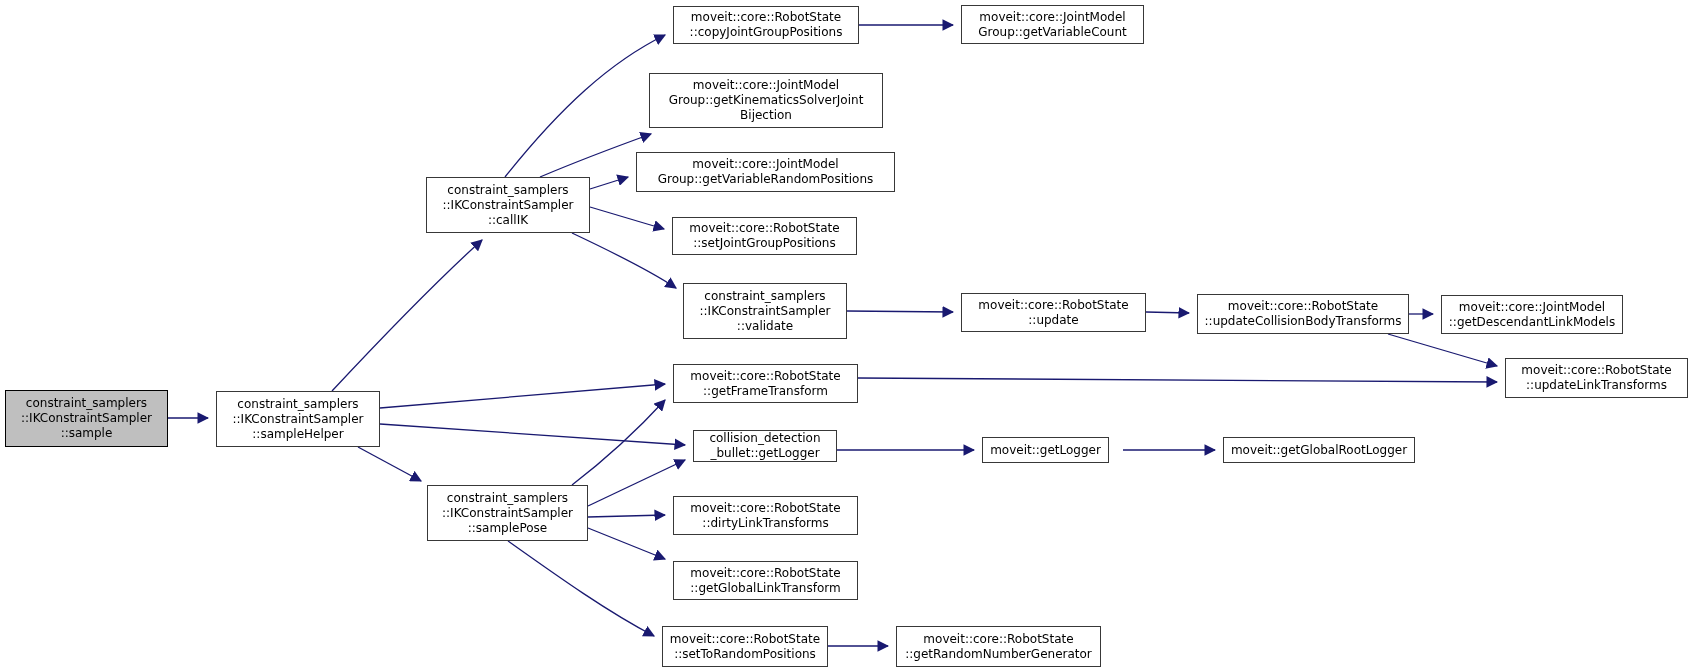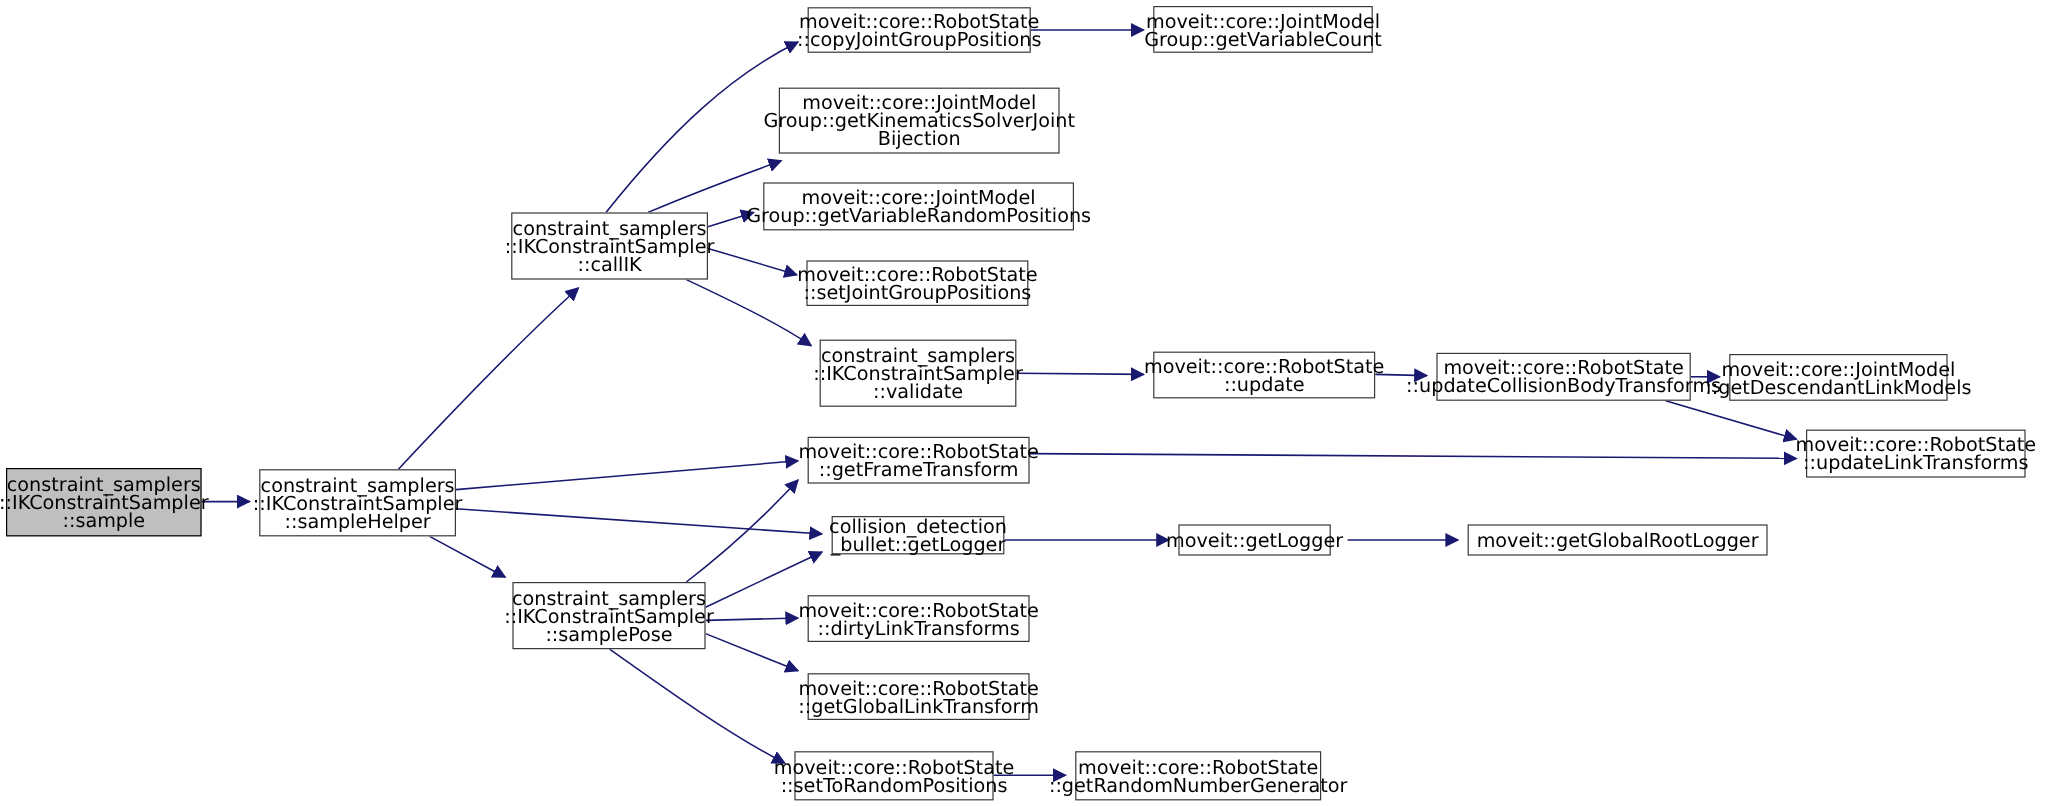--- a/index.html
+++ b/index.html
@@ -21,21 +21,21 @@
     top: 0;
     width: 1704px;
     height: 672px;
   }
   .node {
     position: absolute;
     box-sizing: border-box;
     background: #ffffff;
     border: 1px solid #383838;
     color: #000000;
-    font-size: 16px;
+    font-size: 12px;
     line-height: 15px;
     text-align: center;
     white-space: pre-line;
     display: flex;
     align-items: center;
     justify-content: center;
     cursor: pointer;
     z-index: 2;
   }
   .node.hl {
@@ -114,21 +114,21 @@
 ::updateCollisionBodyTransforms</div>
       <div class="node" style="left: 1441px; top: 295px; width: 182px; height: 39px;">moveit::core::JointModel
 ::getDescendantLinkModels</div>
       <div class="node" style="left: 1505px; top: 358px; width: 183px; height: 40px;">moveit::core::RobotState
 ::updateLinkTransforms</div>
       <div class="node" style="left: 673px; top: 364px; width: 185px; height: 39px;">moveit::core::RobotState
 ::getFrameTransform</div>
       <div class="node" style="left: 693px; top: 430px; width: 144px; height: 32px;">collision_detection
 _bullet::getLogger</div>
       <div class="node" style="left: 982px; top: 437px; width: 127px; height: 26px;">moveit::getLogger</div>
-      <div class="node" style="left: 1223px; top: 437px; width: 250px; height: 26px;">moveit::getGlobalRootLogger</div>
+      <div class="node" style="left: 1223px; top: 437px; width: 192px; height: 26px;">moveit::getGlobalRootLogger</div>
       <div class="node" style="left: 427px; top: 485px; width: 161px; height: 56px;">constraint_samplers
 ::IKConstraintSampler
 ::samplePose</div>
       <div class="node" style="left: 673px; top: 496px; width: 185px; height: 39px;">moveit::core::RobotState
 ::dirtyLinkTransforms</div>
       <div class="node" style="left: 673px; top: 561px; width: 185px; height: 39px;">moveit::core::RobotState
 ::getGlobalLinkTransform</div>
       <div class="node" style="left: 662px; top: 626px; width: 166px; height: 41px;">moveit::core::RobotState
 ::setToRandomPositions</div>
       <div class="node" style="left: 896px; top: 626px; width: 205px; height: 41px;">moveit::core::RobotState

